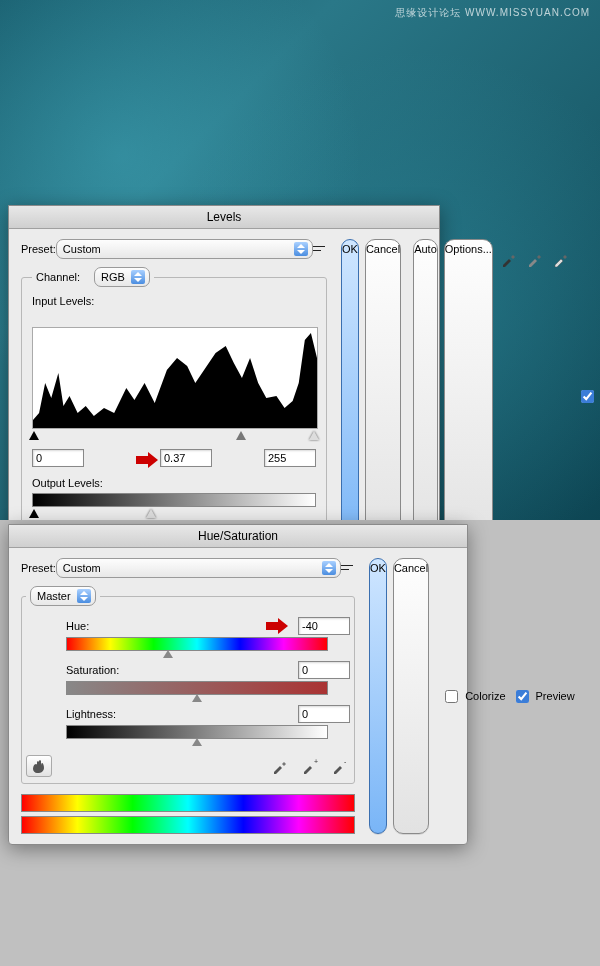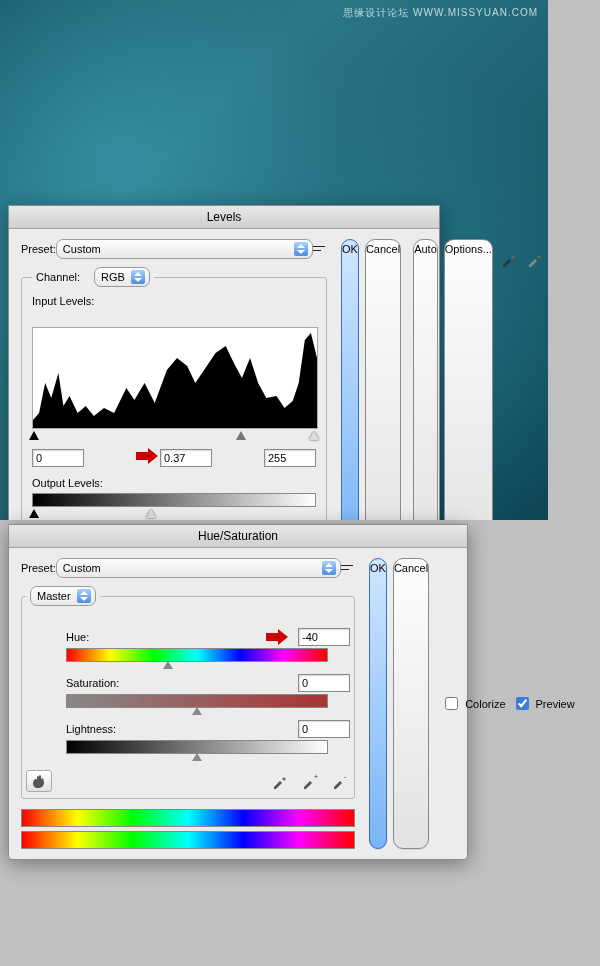--- a/index.html
+++ b/index.html
@@ -1,16 +1,16 @@
 <!DOCTYPE html>
 <html><head>
 <meta charset="utf-8">
 <style>
 body{margin:0;font-family:"Lucida Grande",Arial,sans-serif;font-size:11px;color:#000;background:#c0c0c0;width:600px}
-.bg-image{width:548px;height:520px;background:linear-gradient(135deg,#1a5f6f 0%,#2a7888 30%,#0d4553 100%);position:relative;overflow:hidden}
+.bg-image{width:600px;height:520px;background:linear-gradient(135deg,#1a5f6f 0%,#2a7888 30%,#0d4553 100%);position:relative;overflow:hidden}
 .bg-image::before{content:"";position:absolute;inset:0;background:radial-gradient(circle at 20% 30%,rgba(80,200,220,.3) 0%,transparent 40%),radial-gradient(circle at 70% 60%,rgba(50,150,170,.4) 0%,transparent 50%)}
 .watermark{position:absolute;top:6px;right:10px;color:#fff;font-size:10px;opacity:.7;letter-spacing:1px}
 .dialog{position:absolute;background:#ececec;border:1px solid #8a8a8a;border-radius:0 0 4px 4px;box-shadow:0 4px 20px rgba(0,0,0,.4)}
 .titlebar{background:linear-gradient(#e8e8e8,#cfcfcf);border-bottom:1px solid #a0a0a0;text-align:center;padding:4px 0;font-size:12px;border-radius:4px 4px 0 0}
 .dialog-body{padding:10px 12px;display:flex;gap:14px}
 .main-col{flex:1}
 .side-col{width:86px;display:flex;flex-direction:row;gap:6px;align-items:stretch}
 .btn{background:linear-gradient(#fefefe,#e2e2e2);border:1px solid #8a8a8a;border-radius:10px;padding:3px 0;text-align:center;cursor:pointer;font-size:11px;box-shadow:0 1px 0 rgba(0,0,0,.1)}
 .btn.primary{background:linear-gradient(#cfe6ff,#79b5f7);border-color:#3a6fb0}
 .select{display:inline-flex;align-items:center;background:linear-gradient(#fdfdfd,#e8e8e8);border:1px solid #9a9a9a;border-radius:7px;padding:1px 4px 1px 6px;cursor:pointer;min-height:16px}
@@ -37,21 +37,21 @@
 .arrow{width:22px;height:14px;position:relative}
 .arrow::before{content:"";position:absolute;left:0;top:3px;width:12px;height:8px;background:#c00}
 .arrow::after{content:"";position:absolute;left:12px;top:-1px;border-top:8px solid transparent;border-bottom:8px solid transparent;border-left:10px solid #c00}
 .gradient-bar{height:12px;border:1px solid #888}
 .output-grad{background:linear-gradient(to right,#000,#fff)}
 .eyedroppers{display:flex;gap:6px;justify-content:center;margin:10px 0 6px}
 .eyedrop{width:20px;height:20px;display:flex;align-items:center;justify-content:center;cursor:pointer}
 .eyedrop svg{width:16px;height:16px}
 .check-row{display:flex;align-items:center;gap:4px;font-size:11px}
 input[type=checkbox]{width:13px;height:13px;accent-color:#3b7dd8}
-.hs-row{display:flex;align-items:center;gap:10px;margin:12px 0 2px 40px}
+.hs-row{display:flex;align-items:center;gap:10px;margin:1px 0 2px 40px}
 .hs-row .label{width:70px}
 .hs-slider{height:12px;border:1px solid #888;margin:0 0 10px 40px;width:260px;position:relative}
 .hue-grad{background:linear-gradient(to right,red,#ff0,#0f0,#0ff,#00f,#f0f,red)}
 .sat-grad{background:linear-gradient(to right,#888,#a33)}
 .light-grad{background:linear-gradient(to right,#000,#fff)}
 .hs-handle{position:absolute;bottom:-8px;width:0;height:0;border-left:5px solid transparent;border-right:5px solid transparent;border-bottom:8px solid #888;transform:translateX(-5px)}
 .rainbow{height:16px;background:linear-gradient(to right,red,#ff0,#0f0,#0ff,#00f,#f0f,red);border:1px solid #888}
 .hand-icon{width:24px;height:20px;border:1px solid #aaa;border-radius:3px;background:linear-gradient(#fff,#e2e2e2);display:flex;align-items:center;justify-content:center;cursor:pointer}
 .below-area{background:#c0c0c0;padding-top:0}
 </style>
@@ -87,21 +87,21 @@
               <path d="M0,100 L0,92 L6,85 L12,55 L18,70 L25,45 L30,78 L36,68 L44,85 L52,78 L60,88 L70,80 L80,85 L92,60 L100,72 L110,55 L120,75 L132,42 L142,30 L152,38 L160,55 L170,40 L180,25 L190,18 L198,35 L206,50 L214,30 L222,55 L230,70 L240,68 L248,80 L256,73 L262,55 L268,12 L274,5 L280,30 L280,100 Z" fill="#000"></path>
             </svg>
           </div>
           <div class="slider-track">
             <div class="tri black" style="left:-3px"></div>
             <div class="tri gray" style="left:72%"></div>
             <div class="tri white" style="right:-3px"></div>
           </div>
           <div class="inputs3">
             <input class="num" value="0" style="">
-            <div style="display:flex;align-items:flex-start;gap:2px">
+            <div style="display:flex;align-items:flex-end;gap:2px">
               <span class="arrow"></span>
               <input class="num" value="0.37" style="">
             </div>
             <input class="num" value="255" style="">
           </div>
           <div class="label" style="margin:10px 0 4px">Output Levels:</div>
           <div class="gradient-bar output-grad"></div>
           <div class="slider-track">
             <div class="tri black" style="left:-3px"></div>
             <div class="tri white" style="left:40%"></div>

